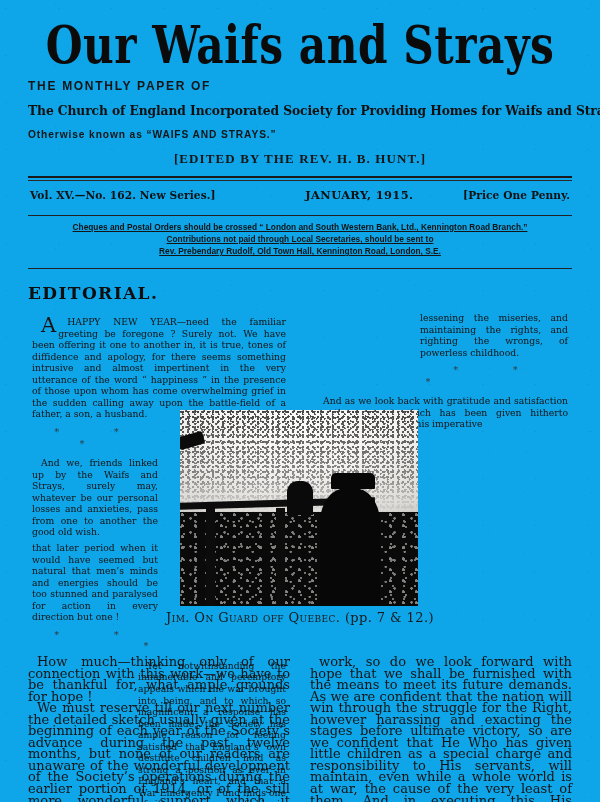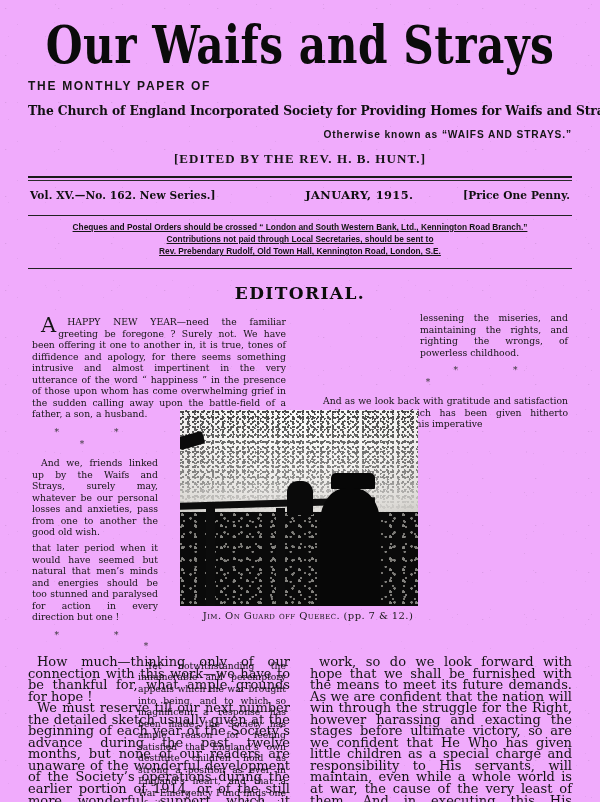--- a/index.html
+++ b/index.html
@@ -10,21 +10,21 @@
   }
   body {
     font-family: "Liberation Serif", serif;
     color: #111111;
   }
 
   #page {
     position: relative;
     width: 600px;
     height: 802px;
-    background: #f0abfc;
+    background: #0ea5e9;
     overflow: hidden;
     box-sizing: border-box;
   }
 
   
   #paper-grain {
     position: absolute;
     inset: 0;
     pointer-events: none;
     opacity: .30;
@@ -78,21 +78,21 @@
     font-size: 12.3px;
     letter-spacing: -.1px;
     margin-top: 9px;
     color: #101010;
     transform: scaleY(1.12);
     transform-origin: top center;
     white-space: nowrap;
   }
 
   .sub-otherwise {
-    text-align: right;
+    text-align: left;
     font-family: "Liberation Sans", sans-serif;
     font-weight: 700;
     font-size: 10.2px;
     letter-spacing: .9px;
     margin-top: 12px;
     color: #151515;
   }
 
   .sub-edited {
     text-align: center;
@@ -142,21 +142,21 @@
     font-weight: 700;
     font-size: 8.3px;
     line-height: 1.45;
     padding: 5px 0 5px 0;
     color: #141414;
   }
   .notice div { white-space: nowrap; text-decoration: underline; }
 
   
   .editorial-head {
-    text-align: center;
+    text-align: left;
     font-family: "DejaVu Serif", serif;
     font-weight: 700;
     font-size: 17px;
     letter-spacing: 1.4px;
     margin: 14px 0 9px 0;
     color: #0d0d0d;
   }
 
   
   .cols {
@@ -312,26 +312,26 @@
     top: 12%;
     width: 26px;
     height: 13px;
     background: #0b0b0b;
     transform: rotate(-16deg);
     border-radius: 3px;
   }
 
   .plate-caption {
     position: absolute;
-    left: 146px;
+    left: 138px;
     top: 592px;
     width: 268px;
     text-align: center;
     font-family: "DejaVu Serif", serif;
-    font-size: 10px;
+    font-size: 13px;
     letter-spacing: .4px;
     color: #181818;
     font-variant: small-caps;
     white-space: nowrap;
   }
   .plate-caption .pp {
     font-variant: normal;
     font-style: normal;
   }
 

